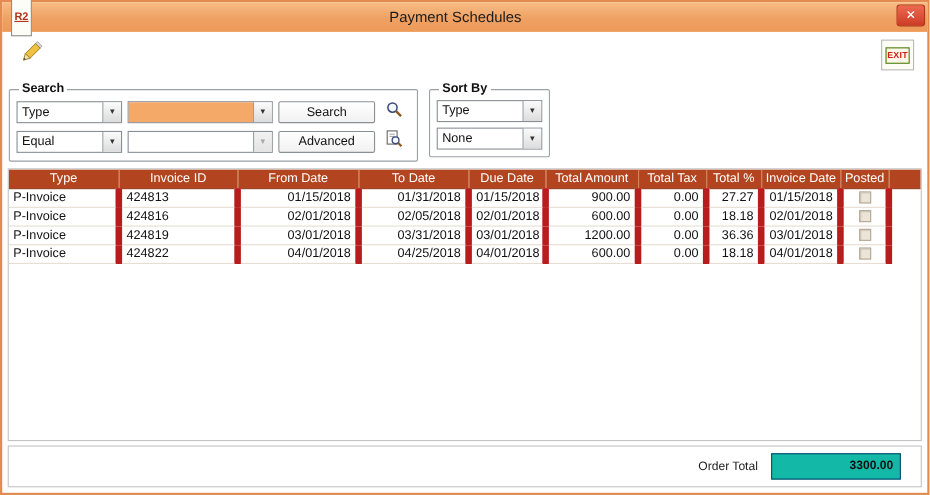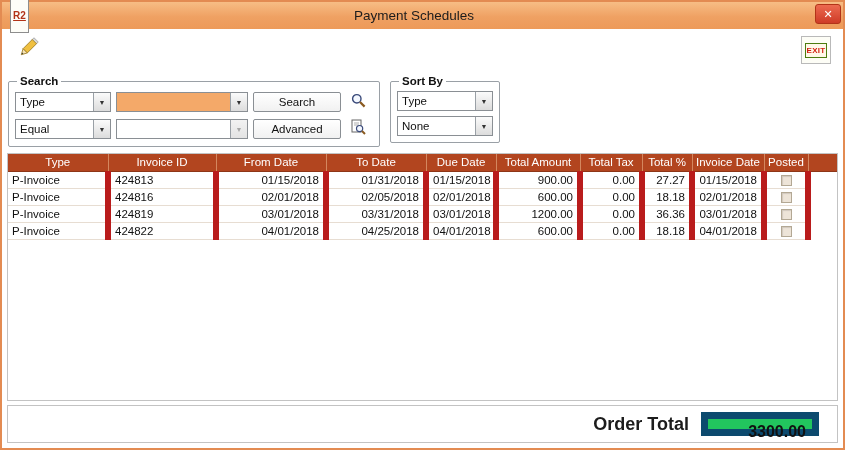--- a/index.html
+++ b/index.html
@@ -133,25 +133,25 @@
     box-shadow: inset 1px 1px 1px rgba(0,0,0,0.12);
     vertical-align: middle; cursor: pointer;
   }
   
   .footer {
     flex: 0 0 38px; margin: 4px 5px 5px 5px;
     border: 1px solid #c3c3c3; background: #fff;
     display: flex; align-items: center; justify-content: flex-end;
     gap: 12px; padding-right: 18px;
   }
-  .order-total-label { font-size: 18px; font-weight: bold; color: #1c1c1c; }
+  .order-total-label { font-size: 11px; font-weight: normal; color: #1c1c1c; }
   .order-total-value {
     width: 118px; height: 24px;
-    background: #22c55e; border: 7px solid #0c4a6e;
-    font-size: 16px; font-weight: bold; color: #111;
+    background: #14b8a6; border: 1px solid #0c4a6e;
+    font-size: 11px; font-weight: bold; color: #111;
     text-align: right; padding: 4px 6px 0 0;
   }
 </style>
 </head>
 <body>
 
 <div class="window">
 
   <div class="titlebar">
     <div class="app-icon">R2</div>

